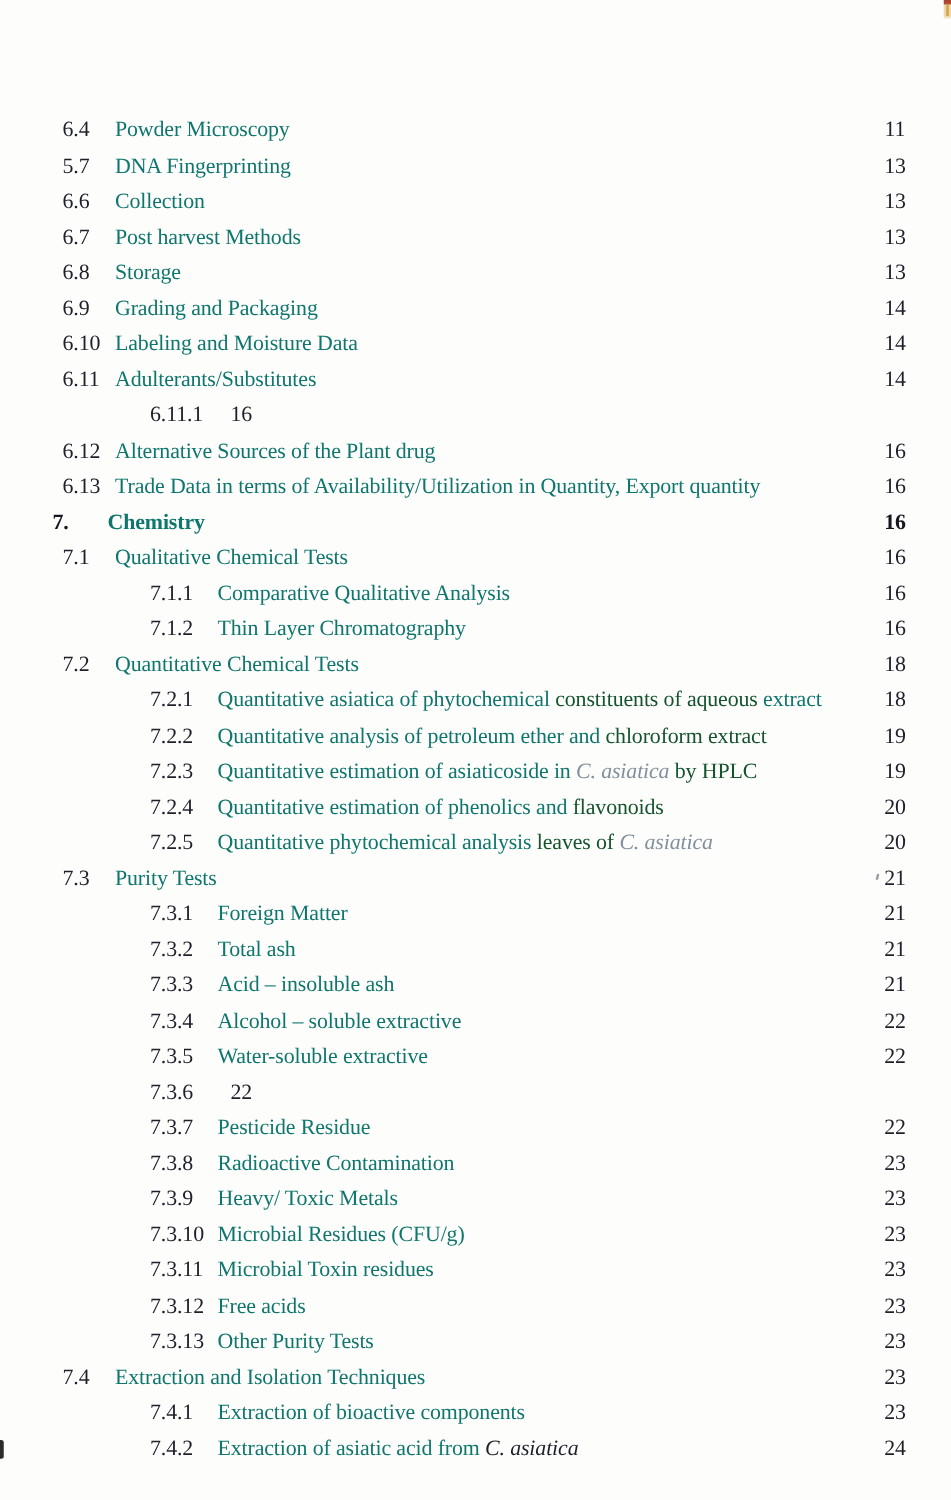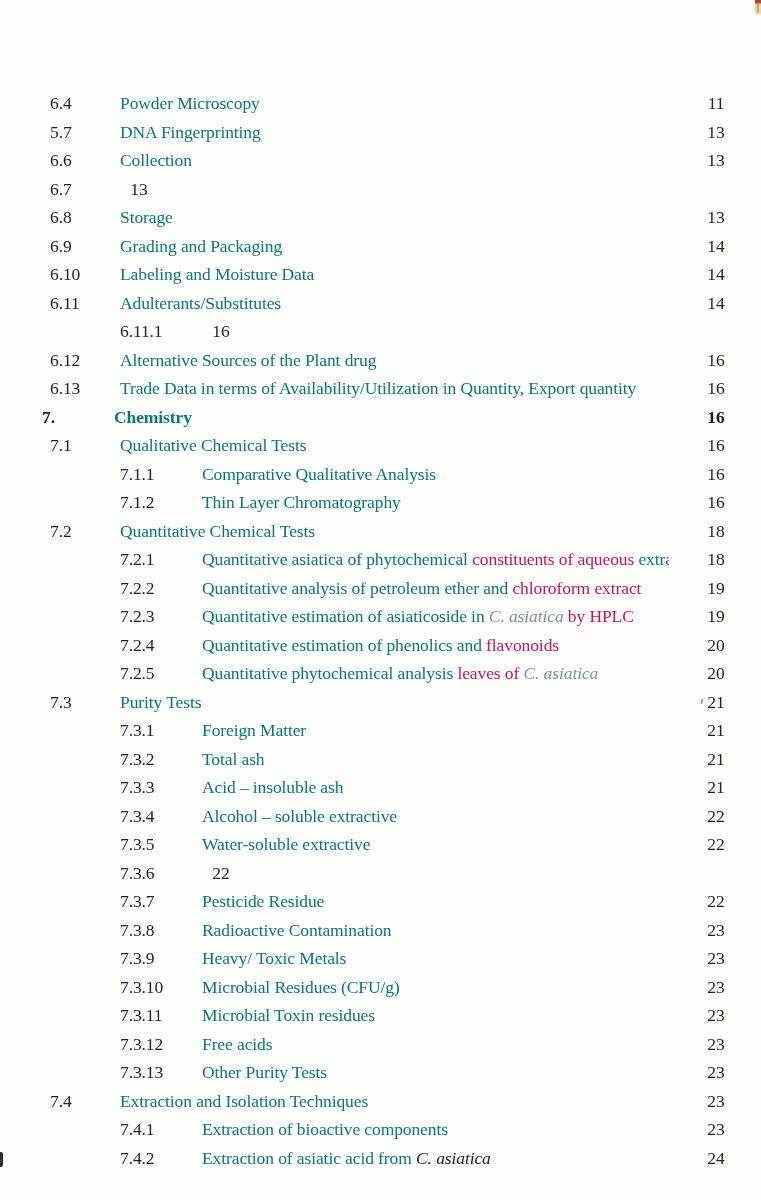--- a/index.html
+++ b/index.html
@@ -20,39 +20,38 @@
     top:89px;left:0;right:0;
   }
   .row{
     display:flex;
     align-items:baseline;
     height:28.5px;
     line-height:28.5px;
     font-size:17.5px;
     padding-right:26px;
     letter-spacing:-0.1px;
-    gap:28px;
   }
   .row .num{flex:0 0 auto;}
   .row .text{
     flex:1 1 auto;
     white-space:nowrap;
     overflow:hidden;
   }
   .row .pg{
     flex:0 0 auto;
     width:38px;
     text-align:center;
   }
   .lvl0 .num{margin-left:42px;width:44px;}
   .lvl1 .num{margin-left:50px;width:42px;}
   .lvl2 .num{margin-left:120px;width:54px;}
   .bold{font-weight:700;color:#15161f;}
   .p-n{color:#0f766e;}
-  .p-f{color:#be185d;}
+  .p-f{color:#14532d;}
   .p-i{font-style:italic;color:#1d1f2b;}
   .p-fi{font-style:italic;color:#80909d;}
   
   .corner-strip{
     position:absolute;top:0;right:0;
     width:6px;height:15px;
     background:linear-gradient(180deg,#a8422e 0,#b14a33 3px,#ead9a2 4px,#ead9a2 12px,#f6efd8 15px);
   }
   .corner-strip .stripe{
     position:absolute;top:3px;left:2px;
@@ -89,20 +88,21 @@
         <span class="text"><span class="p-n">DNA Fingerprinting</span></span>
         <span class="pg">13</span>
       </div>
       <div class="row lvl1">
         <span class="num">6.6</span>
         <span class="text"><span class="p-n">Collection</span></span>
         <span class="pg">13</span>
       </div>
       <div class="row lvl1">
         <span class="num">6.7</span>
+        <span class="text"><span class="p-n">Post harvest Methods</span></span>
         <span class="pg">13</span>
       </div>
       <div class="row lvl1">
         <span class="num">6.8</span>
         <span class="text"><span class="p-n">Storage</span></span>
         <span class="pg">13</span>
       </div>
       <div class="row lvl1">
         <span class="num">6.9</span>
         <span class="text"><span class="p-n">Grading and Packaging</span></span>

